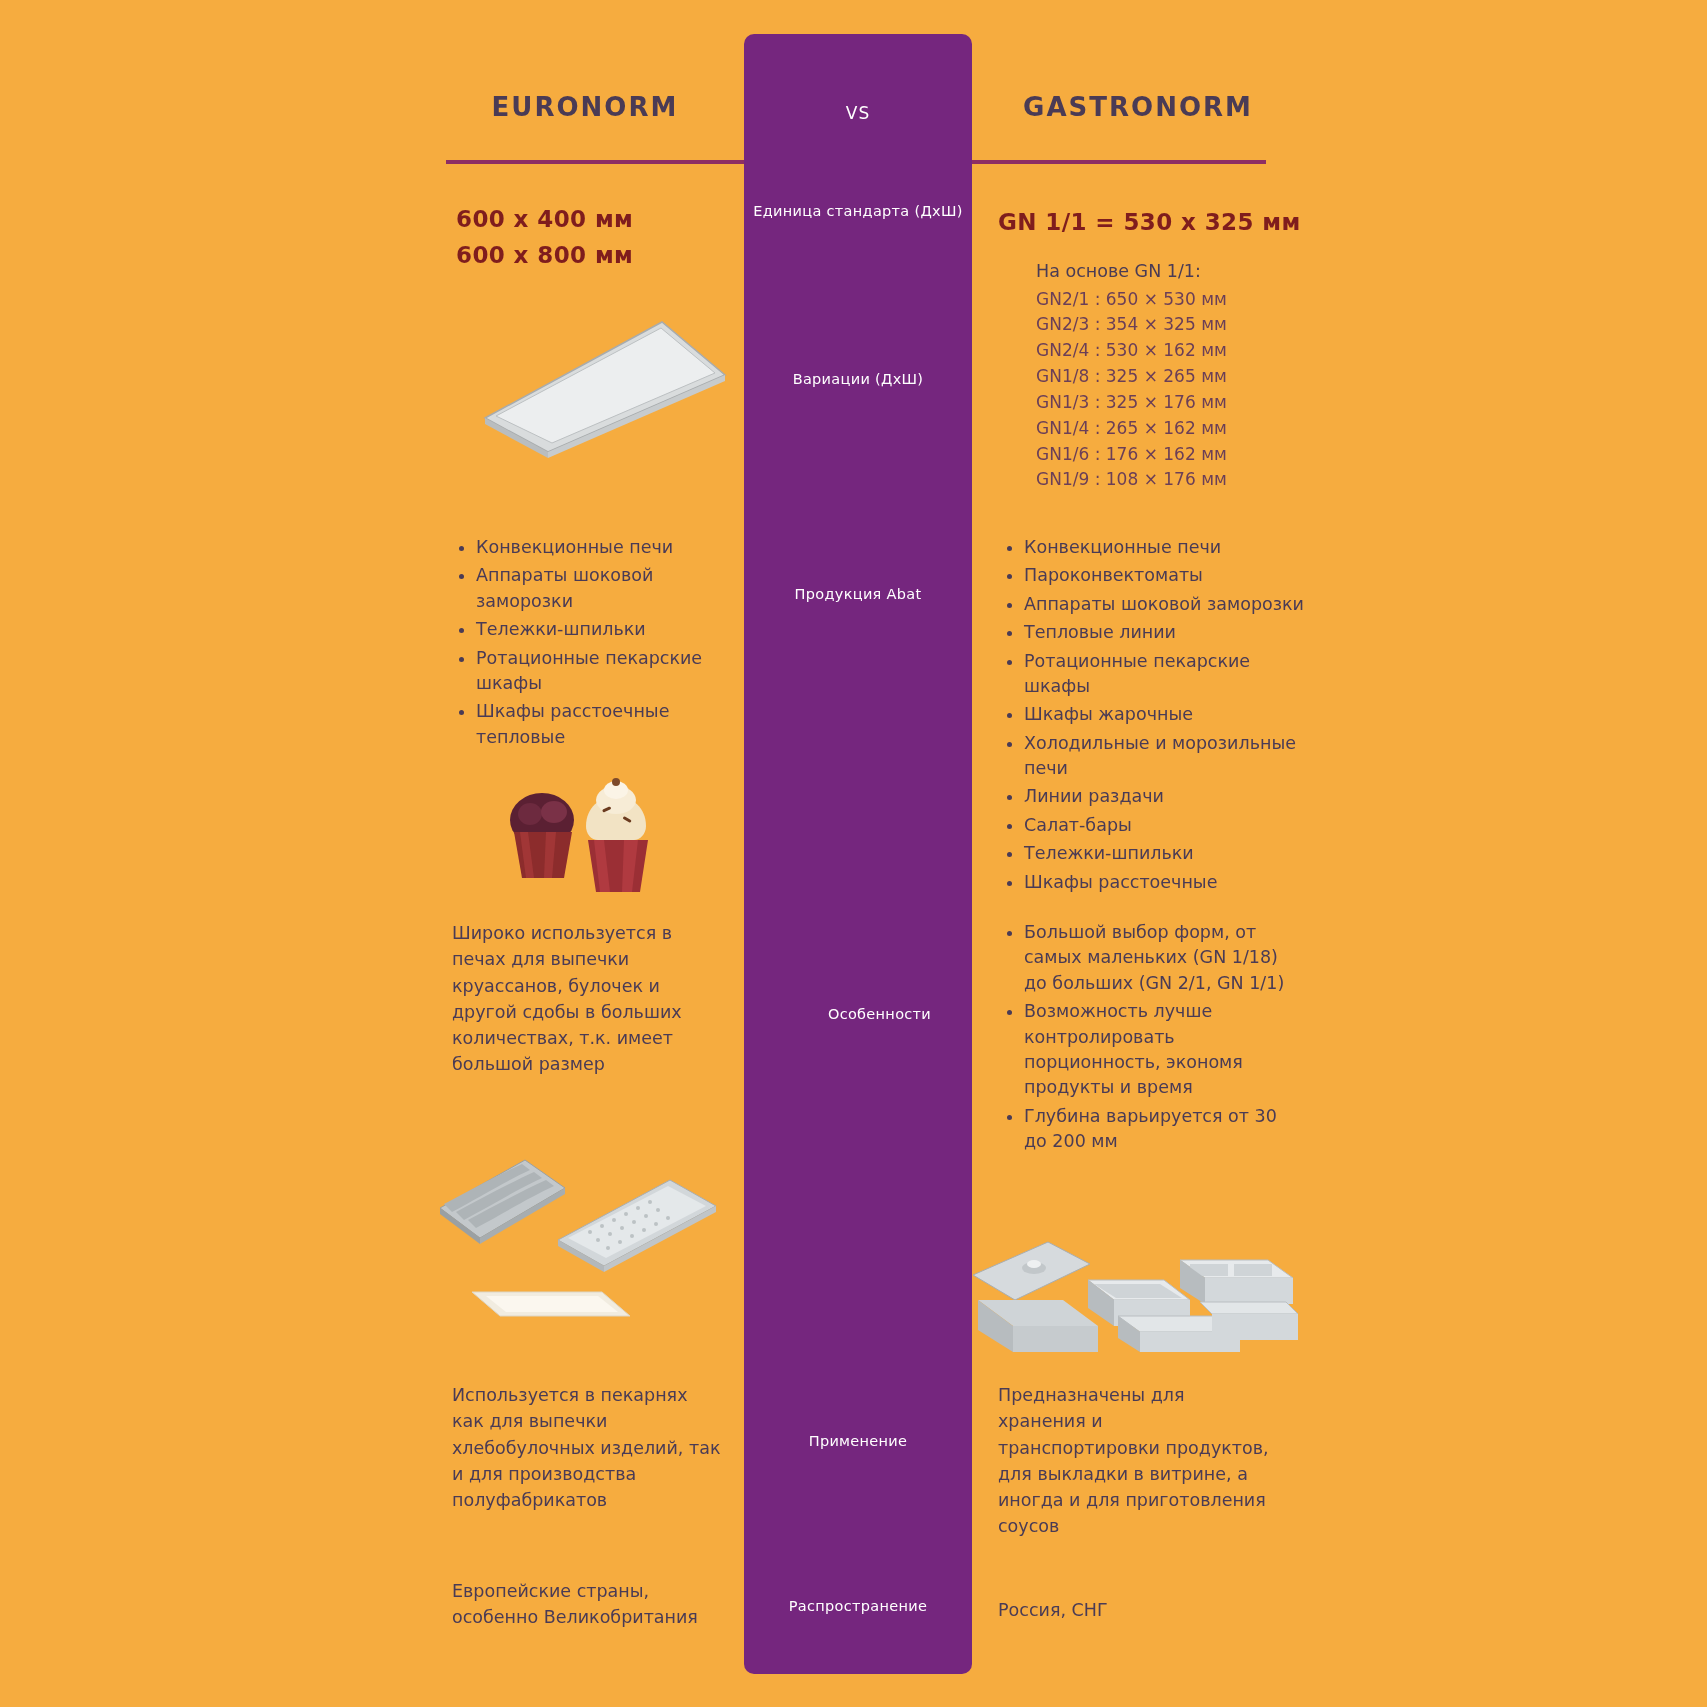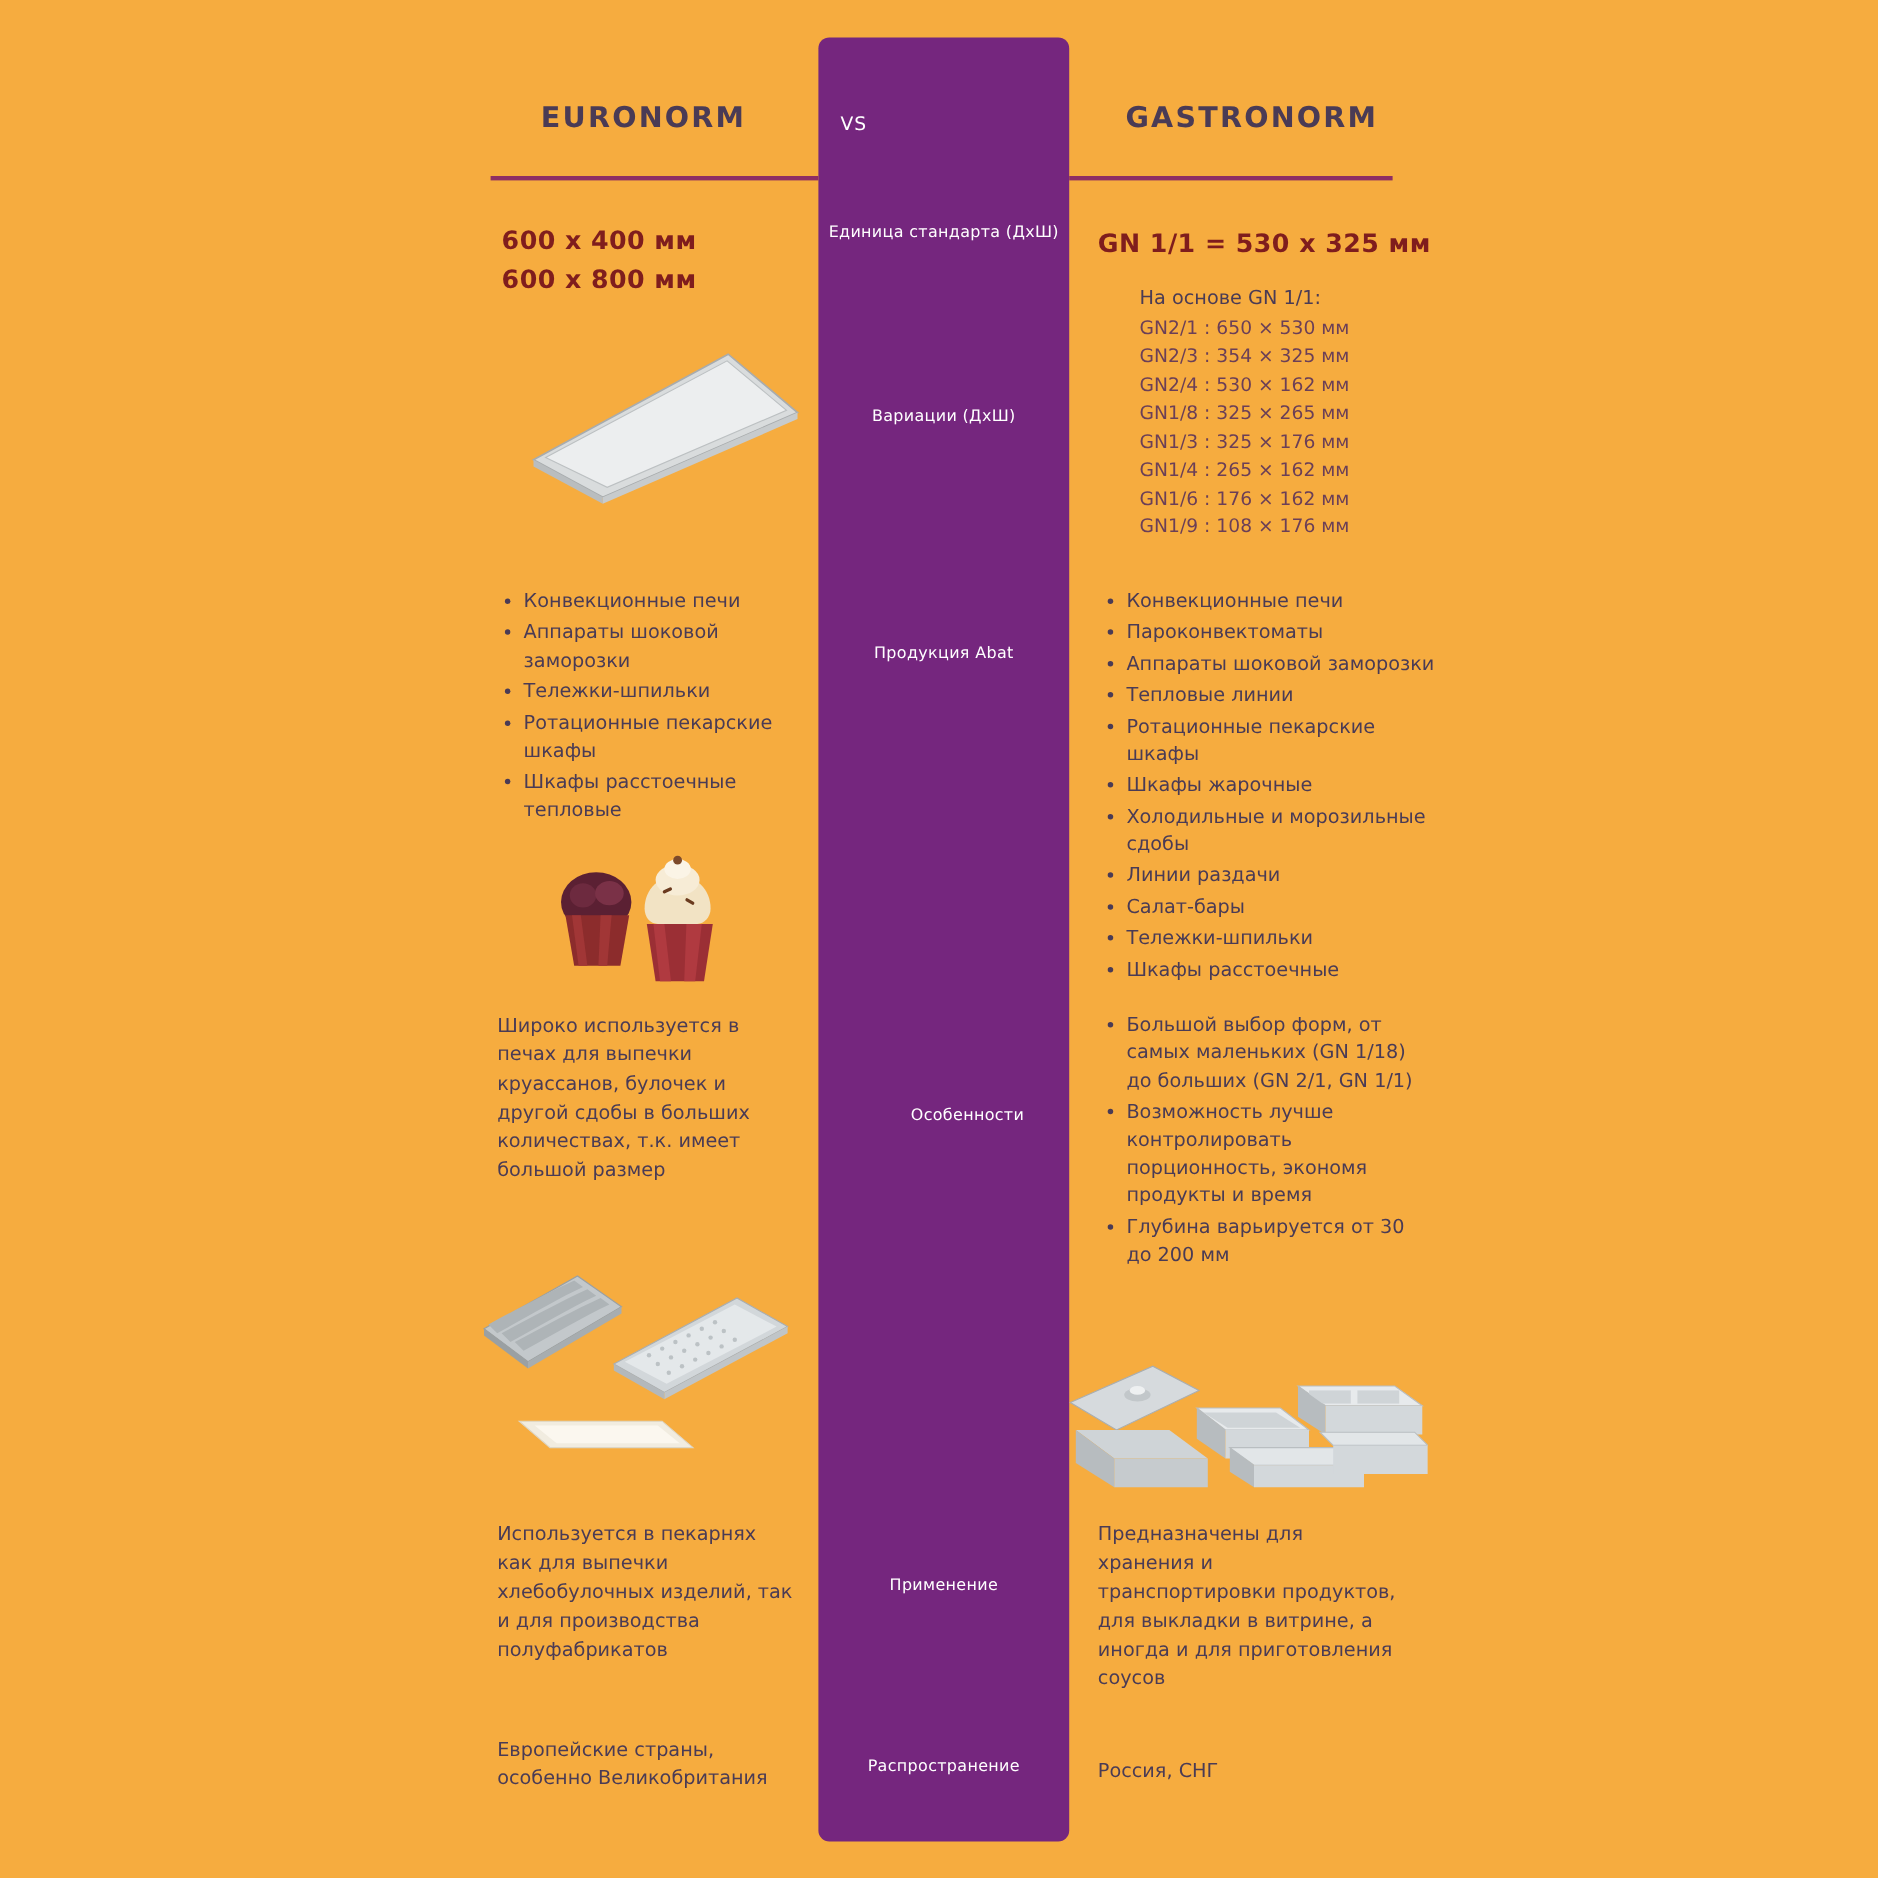--- a/index.html
+++ b/index.html
@@ -29,24 +29,24 @@
     font-size: 26px;
     letter-spacing: 2px;
     color: #4a3b55;
     font-weight: 600;
     text-align: center;
   }
   .vs-title {
     position: absolute;
     left: 744px; top: 34px;
     width: 228px;
+    text-align: center;
     color: #ffffff;
     font-size: 17px;
     letter-spacing: 1px;
-    padding-left: 20px;
   }
   .title-left { position: absolute; left: 420px; top: 92px; width: 330px; }
   .title-right { position: absolute; left: 968px; top: 92px; width: 340px; }
   .vs-pos { top: 103px; }
 
   .rule {
     position: absolute;
     height: 4px;
     background: #8e2e63;
   }
@@ -156,21 +156,21 @@
     <li>Шкафы расстоечные тепловые</li>
   </ul>
 
   <ul class="bullets" style="position:absolute; left:1000px; top:535px; width:310px;">
     <li>Конвекционные печи</li>
     <li>Пароконвектоматы</li>
     <li>Аппараты шоковой заморозки</li>
     <li>Тепловые линии</li>
     <li>Ротационные пекарские шкафы</li>
     <li>Шкафы жарочные</li>
-    <li>Холодильные и морозильные сдобы</li>
+    <li>Холодильные и морозильные печи</li>
     <li>Линии раздачи</li>
     <li>Салат-бары</li>
     <li>Тележки-шпильки</li>
     <li>Шкафы расстоечные</li>
   </ul>
 
   <div class="img-wrap" style="left:490px; top:760px; width:190px; height:145px;">
     <svg width="190" height="145" viewBox="0 0 190 145">
 
       <ellipse cx="52" cy="60" rx="32" ry="27" fill="#5b2033"></ellipse>

